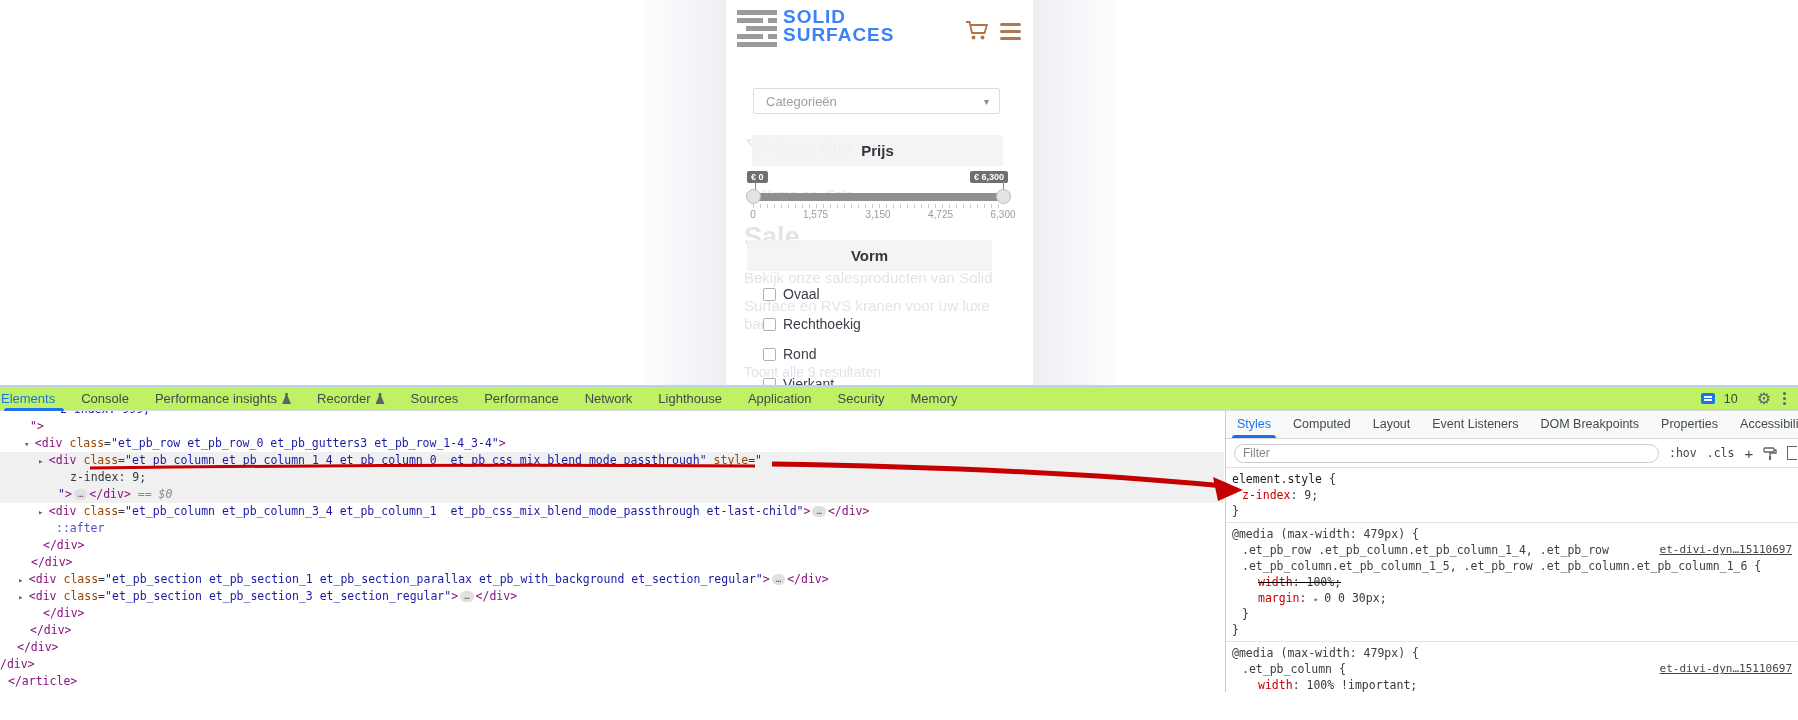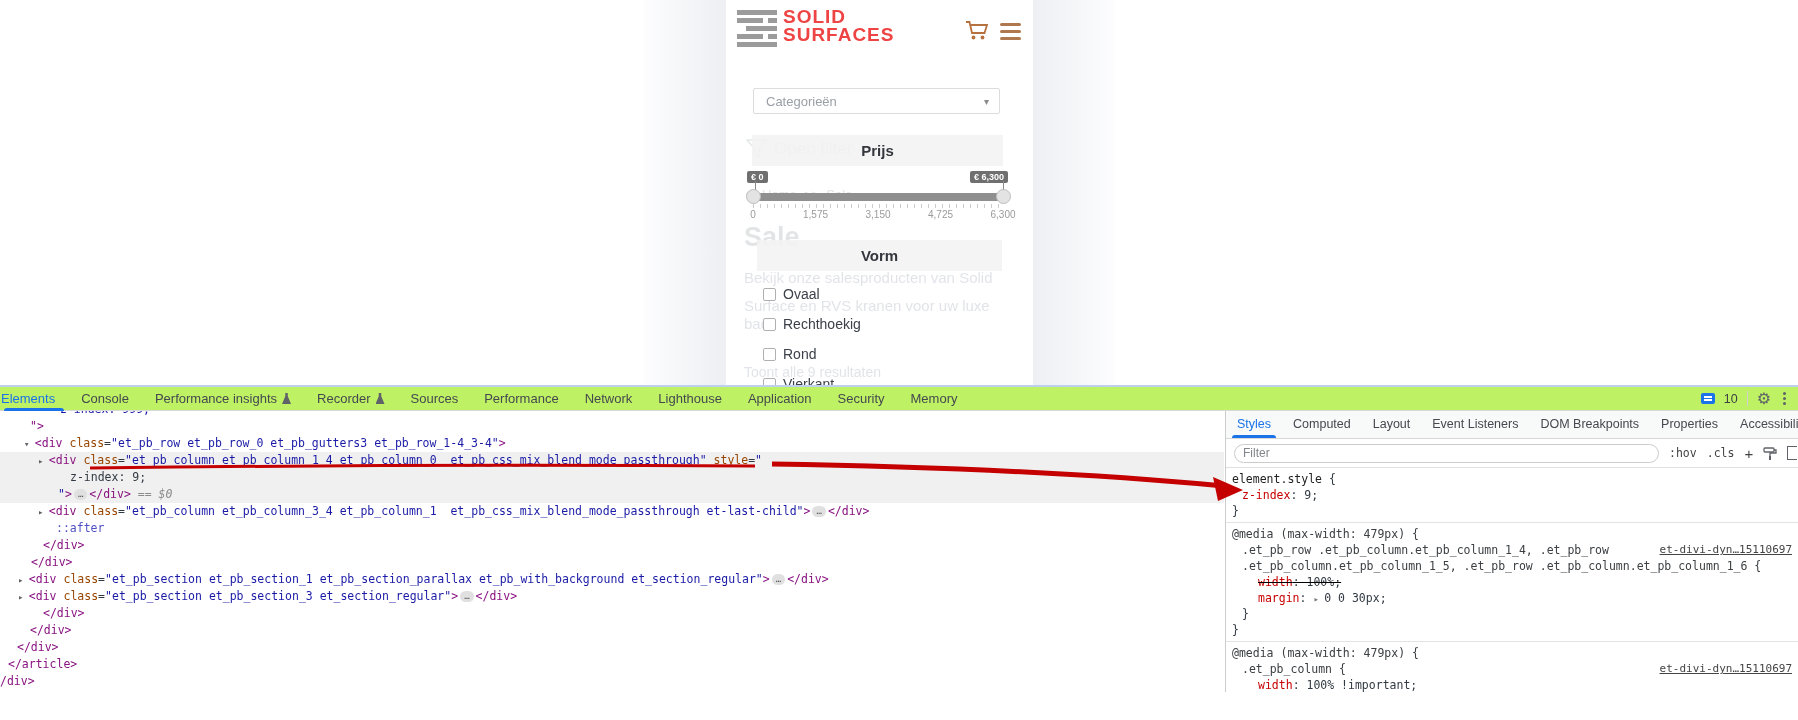--- a/index.html
+++ b/index.html
@@ -7,21 +7,21 @@
          font-family:"Liberation Sans",sans-serif;}
   .abs{position:absolute;}
 
   
   .band{top:0;height:385px;}
   .band-l{left:644px;width:82px;background:linear-gradient(90deg,#fdfdfe, #edeff3);}
   .band-r{left:1033px;width:82px;background:linear-gradient(90deg,#edeff3,#fdfdfe);}
   #shop{left:726px;top:0;width:307px;height:385px;background:#fff;overflow:hidden;}
   #shop .faint{color:rgba(90,100,125,.18);font-size:15px;white-space:nowrap;}
   .logo-text{left:57px;top:8px;font-weight:bold;font-size:19px;line-height:18px;
-             letter-spacing:1px;color:#ef4444;}
+             letter-spacing:1px;color:#3b82f6;}
   .burger span{display:block;width:21px;height:3px;border-radius:2px;background:#b0784e;margin-bottom:4px;}
   .select{left:27px;top:88px;width:247px;height:26px;border:1px solid #dcdcdc;border-radius:2px;
           background:#fff;font-size:13px;color:#9aa0a6;line-height:26px;padding-left:12px;box-sizing:border-box;}
   .select .caret{position:absolute;right:10px;top:0;color:#8a8a8a;font-size:10px;}
   .hbar{height:31px;background:rgba(243,243,243,.88);text-align:center;font-weight:bold;
         font-size:15px;color:#33373d;line-height:31px;}
   .bubble{top:171px;background:#6f6f6f;color:#fff;font-size:9px;font-weight:bold;
           padding:1px 4px;border-radius:2px;}
   .stem{top:181px;width:1px;height:12px;background:#8a8a8a;}
   .track{left:27px;top:193px;width:250px;height:8px;background:#8f8f8f;border-radius:4px;}
@@ -167,21 +167,21 @@
         <span class="abs ticklbl" style="left: 214.5px;">4,725</span>
         <span class="abs ticklbl" style="left: 277px;">6,300</span>
       </div>
 
     <div class="abs" style="left:18px;top:222px;font-size:27px;font-weight:bold;color:rgba(80,85,95,.16)">Sale</div>
     <div class="abs faint" style="left:18px;top:269px">Bekijk onze salesproducten van Solid</div>
     <div class="abs faint" style="left:18px;top:297px">Surface en RVS kranen voor uw luxe</div>
     <div class="abs faint" style="left:18px;top:315px">bad</div>
     <div class="abs faint" style="left:18px;top:364px;font-size:14px">Toont alle 9 resultaten</div>
 
-    <div class="abs hbar" style="left:31px;top:240px;width:245px">
+    <div class="abs hbar" style="left:21px;top:240px;width:245px">
       <span>Vorm</span>
     </div>
     <div id="vorm-options">
         <div class="abs chkrow" style="top: 286px;">
           <span class="chk"></span>
           <span class="chklbl">Ovaal</span>
         </div>
         <div class="abs chkrow" style="top: 316px;">
           <span class="chk"></span>
           <span class="chklbl">Rechthoekig</span>
@@ -253,22 +253,22 @@
       <div class="trow hl" style="padding-left: 58px;"><span class="tk-vl">"</span><span class="tk-tg">&gt;</span><span class="tk-el">…</span><span class="tk-tg">&lt;/div&gt;</span><span class="tk-dm"> == $0</span></div>
       <div class="trow" style="padding-left: 38px;"><span class="tk-ar">▸ </span><span class="tk-tg">&lt;div</span><span class="tk-at"> class</span><span class="tk-pl">=</span><span class="tk-vl">"et_pb_column et_pb_column_3_4 et_pb_column_1  et_pb_css_mix_blend_mode_passthrough et-last-child"</span><span class="tk-tg">&gt;</span><span class="tk-el">…</span><span class="tk-tg">&lt;/div&gt;</span></div>
       <div class="trow" style="padding-left: 56px;"><span class="tk-ps">::after</span></div>
       <div class="trow" style="padding-left: 43px;"><span class="tk-tg">&lt;/div&gt;</span></div>
       <div class="trow" style="padding-left: 31px;"><span class="tk-tg">&lt;/div&gt;</span></div>
       <div class="trow" style="padding-left: 18px;"><span class="tk-ar">▸ </span><span class="tk-tg">&lt;div</span><span class="tk-at"> class</span><span class="tk-pl">=</span><span class="tk-vl">"et_pb_section et_pb_section_1 et_pb_section_parallax et_pb_with_background et_section_regular"</span><span class="tk-tg">&gt;</span><span class="tk-el">…</span><span class="tk-tg">&lt;/div&gt;</span></div>
       <div class="trow" style="padding-left: 18px;"><span class="tk-ar">▸ </span><span class="tk-tg">&lt;div</span><span class="tk-at"> class</span><span class="tk-pl">=</span><span class="tk-vl">"et_pb_section et_pb_section_3 et_section_regular"</span><span class="tk-tg">&gt;</span><span class="tk-el">…</span><span class="tk-tg">&lt;/div&gt;</span></div>
       <div class="trow" style="padding-left: 43px;"><span class="tk-tg">&lt;/div&gt;</span></div>
       <div class="trow" style="padding-left: 30px;"><span class="tk-tg">&lt;/div&gt;</span></div>
       <div class="trow" style="padding-left: 17px;"><span class="tk-tg">&lt;/div&gt;</span></div>
+      <div class="trow" style="padding-left: 0px;"><span class="tk-tg">/div&gt;</span></div>
       <div class="trow" style="padding-left: 8px;"><span class="tk-tg">&lt;/article&gt;</span></div>
-      <div class="trow" style="padding-left: 0px;"><span class="tk-tg">/div&gt;</span></div>
     </div>
 
   <div class="abs" id="dt-styles">
     <div id="st-tabbar">
         <div class="st-tab sel">Styles</div>
         <div class="st-tab">Computed</div>
         <div class="st-tab">Layout</div>
         <div class="st-tab">Event Listeners</div>
         <div class="st-tab">DOM Breakpoints</div>
         <div class="st-tab">Properties</div>

